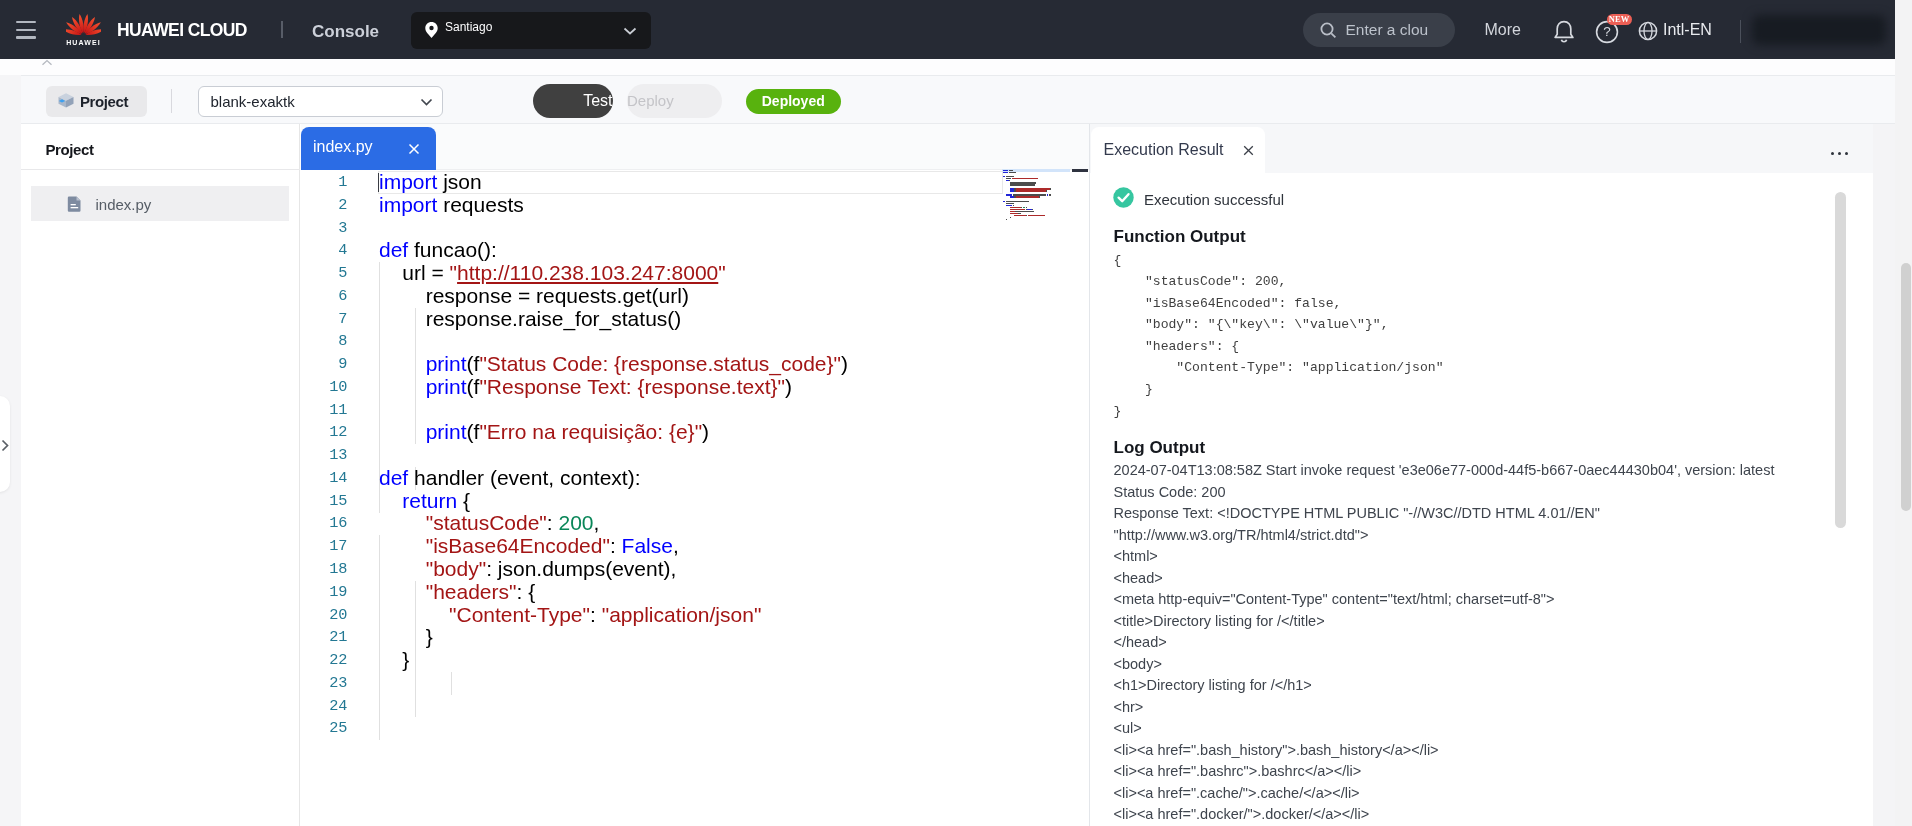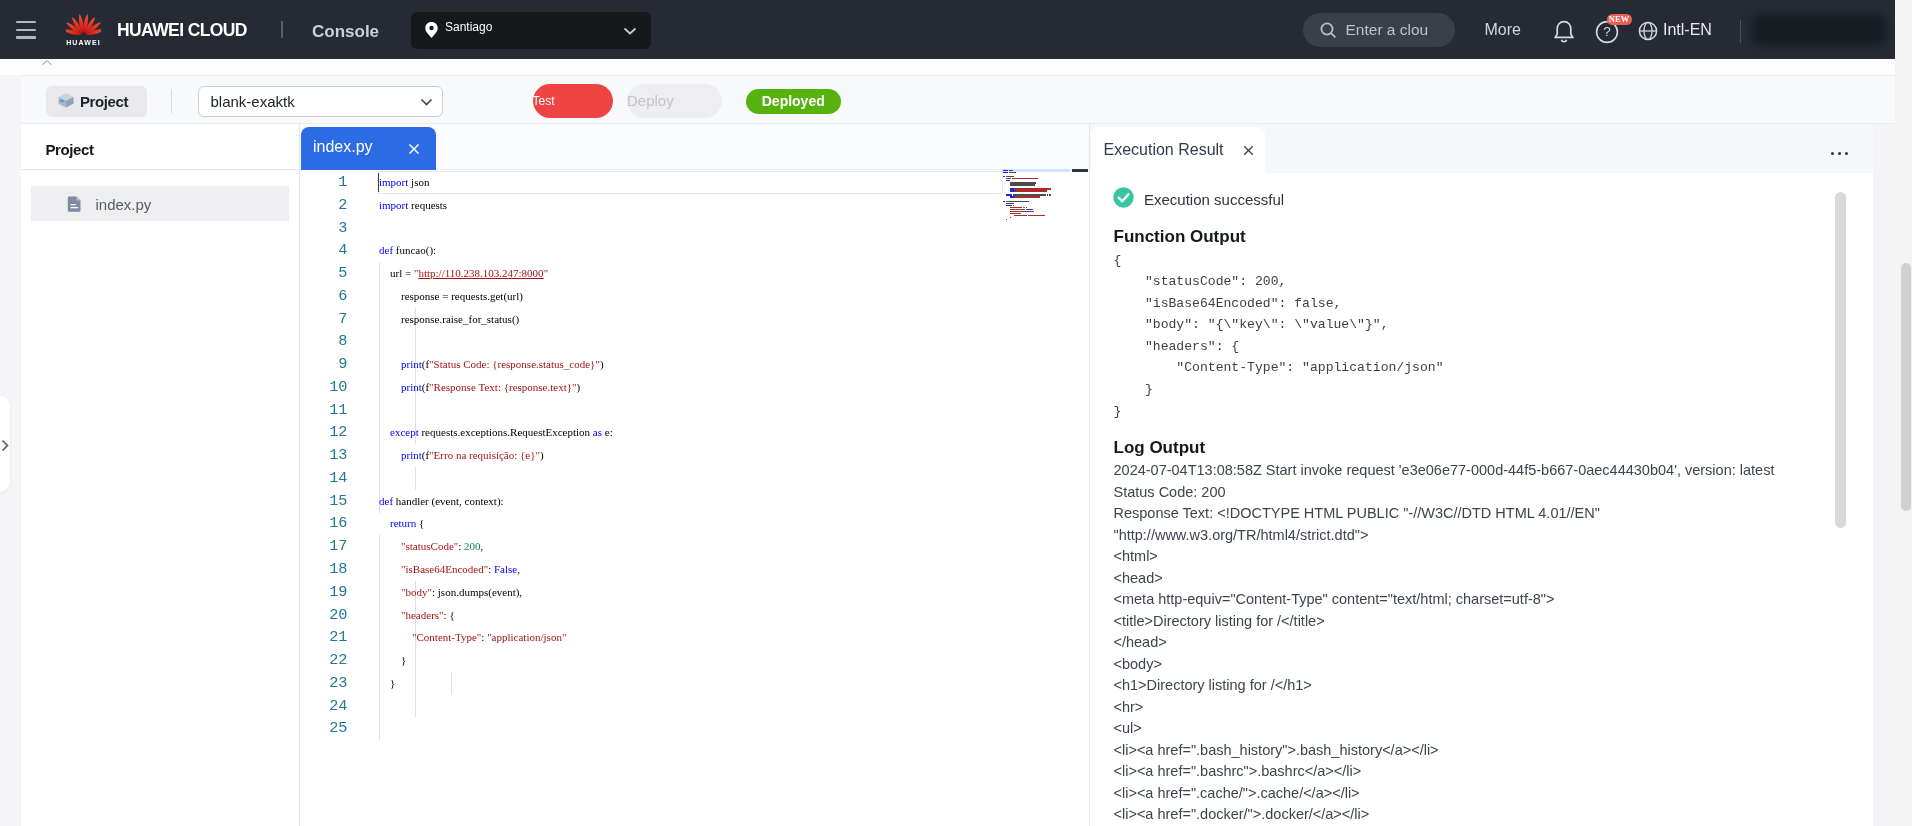--- a/index.html
+++ b/index.html
@@ -104,21 +104,21 @@
 </svg>
 <div class="abs" style="left:80px;top:93px;color:#1d222b;font-size:15px;font-weight:bold;letter-spacing:-0.4px">Project</div>
 <div class="abs" style="left:170.5px;top:89px;width:1px;height:24px;background:#d9d9de"></div>
 
 <div class="abs" style="left:197.5px;top:85.5px;width:245px;height:31.5px;background:#fff;border:1px solid #c9cdd4;border-radius:6px"></div>
 <div class="abs" style="left:210.5px;top:93px;color:#20252e;font-size:15px">blank-exaktk</div>
 <svg class="abs" style="left:420px;top:98px" width="13" height="8" viewBox="0 0 13 8">
   <path d="M1.5 1.5 L6.5 6.5 L11.5 1.5" fill="none" stroke="#42474f" stroke-width="1.7"></path>
 </svg>
 
-<div class="abs" style="left:532.5px;top:83.5px;width:80px;height:34.5px;background:#ef4444;border-radius:17.5px;text-align:left;line-height:34.5px;color:#fff;font-size:12px">Test</div>
+<div class="abs" style="left:532.5px;top:83.5px;width:80px;height:34.5px;background:#404040;border-radius:17.5px;text-align:right;line-height:34.5px;color:#fff;font-size:16px">Test</div>
 <div class="abs" style="left:627px;top:83.5px;width:95px;height:34.5px;background:#eeeef0;border-radius:17.5px;line-height:34.5px;color:#c4c4c8;font-size:15px">Deploy</div>
 <div class="abs" style="left:746px;top:88.5px;width:94.5px;height:25px;background:#58b20e;border-radius:12.5px;text-align:center;line-height:25px;color:#fff;font-size:14px;font-weight:bold">Deployed</div>
 
 <div class="abs" style="left:0;top:74.5px;width:21px;height:751.5px;background:#f5f5f7"></div>
 <div class="abs" style="left:-10px;top:396px;width:20px;height:96px;background:#fff;border-radius:10px;box-shadow:0 1px 3px rgba(0,0,0,.08)"></div>
 <svg class="abs" style="left:1px;top:439px" width="8" height="13" viewBox="0 0 8 13">
   <path d="M1.5 1.5 L6.5 6.5 L1.5 11.5" fill="none" stroke="#5a5f66" stroke-width="1.7"></path>
 </svg>
 
 <div class="abs" style="left:21px;top:124px;width:279px;height:702px;background:#fff;border-right:1px solid #e6e6e6"></div>
@@ -173,33 +173,32 @@
 <div class="cl">18</div>
 <div class="cl">19</div>
 <div class="cl">20</div>
 <div class="cl">21</div>
 <div class="cl">22</div>
 <div class="cl">23</div>
 <div class="cl">24</div>
 <div class="cl">25</div>
 </div>
 
-<div class="abs" style="left:379.0px;top:171.0px;font-size:11px;font-family:Liberation Serif, serif;line-height:22.77px">
+<div class="abs" style="left:379.0px;top:171.0px;font-size:21px;font-family:Liberation Sans, sans-serif;line-height:22.77px">
 <div class="cl"><span class="k">import</span><span class="d">&nbsp;json</span></div>
 <div class="cl"><span class="k">import</span><span class="d">&nbsp;requests</span></div>
 <div class="cl"></div>
 <div class="cl"><span class="k">def</span><span class="d">&nbsp;funcao():</span></div>
 <div class="cl"><span class="d">&nbsp;&nbsp;&nbsp;&nbsp;url&nbsp;=&nbsp;</span><span class="s">"</span><span class="su">http://110.238.103.247:8000</span><span class="s">"</span></div>
 <div class="cl"><span class="d">&nbsp;&nbsp;&nbsp;&nbsp;&nbsp;&nbsp;&nbsp;&nbsp;response&nbsp;=&nbsp;requests.get(url)</span></div>
 <div class="cl"><span class="d">&nbsp;&nbsp;&nbsp;&nbsp;&nbsp;&nbsp;&nbsp;&nbsp;response.raise_for_status()</span></div>
 <div class="cl"></div>
 <div class="cl"><span class="d">&nbsp;&nbsp;&nbsp;&nbsp;&nbsp;&nbsp;&nbsp;&nbsp;</span><span class="k">print</span><span class="d">(f</span><span class="s">"Status&nbsp;Code:&nbsp;{response.status_code}"</span><span class="d">)</span></div>
 <div class="cl"><span class="d">&nbsp;&nbsp;&nbsp;&nbsp;&nbsp;&nbsp;&nbsp;&nbsp;</span><span class="k">print</span><span class="d">(f</span><span class="s">"Response&nbsp;Text:&nbsp;{response.text}"</span><span class="d">)</span></div>
 <div class="cl"></div>
-<div class="cl"><span class="d">&nbsp;&nbsp;&nbsp;&nbsp;</span><span class="k">except</span><span class="d">&nbsp;requests.exceptions.RequestException&nbsp;</span><span class="k">as</span><span class="d">&nbsp;e:</span></div>
 <div class="cl"><span class="d">&nbsp;&nbsp;&nbsp;&nbsp;&nbsp;&nbsp;&nbsp;&nbsp;</span><span class="k">print</span><span class="d">(f</span><span class="s">"Erro&nbsp;na&nbsp;requisição:&nbsp;{e}"</span><span class="d">)</span></div>
 <div class="cl"></div>
 <div class="cl"><span class="k">def</span><span class="d">&nbsp;handler&nbsp;(event,&nbsp;context):</span></div>
 <div class="cl"><span class="d">&nbsp;&nbsp;&nbsp;&nbsp;</span><span class="k">return</span><span class="d">&nbsp;{</span></div>
 <div class="cl"><span class="d">&nbsp;&nbsp;&nbsp;&nbsp;&nbsp;&nbsp;&nbsp;&nbsp;</span><span class="s">"statusCode"</span><span class="d">:&nbsp;</span><span class="n">200</span><span class="d">,</span></div>
 <div class="cl"><span class="d">&nbsp;&nbsp;&nbsp;&nbsp;&nbsp;&nbsp;&nbsp;&nbsp;</span><span class="s">"isBase64Encoded"</span><span class="d">:&nbsp;</span><span class="k">False</span><span class="d">,</span></div>
 <div class="cl"><span class="d">&nbsp;&nbsp;&nbsp;&nbsp;&nbsp;&nbsp;&nbsp;&nbsp;</span><span class="s">"body"</span><span class="d">:&nbsp;json.dumps(event),</span></div>
 <div class="cl"><span class="d">&nbsp;&nbsp;&nbsp;&nbsp;&nbsp;&nbsp;&nbsp;&nbsp;</span><span class="s">"headers"</span><span class="d">:&nbsp;{</span></div>
 <div class="cl"><span class="d">&nbsp;&nbsp;&nbsp;&nbsp;&nbsp;&nbsp;&nbsp;&nbsp;&nbsp;&nbsp;&nbsp;&nbsp;</span><span class="s">"Content-Type"</span><span class="d">:&nbsp;</span><span class="s">"application/json"</span></div>
 <div class="cl"><span class="d">&nbsp;&nbsp;&nbsp;&nbsp;&nbsp;&nbsp;&nbsp;&nbsp;}</span></div>

